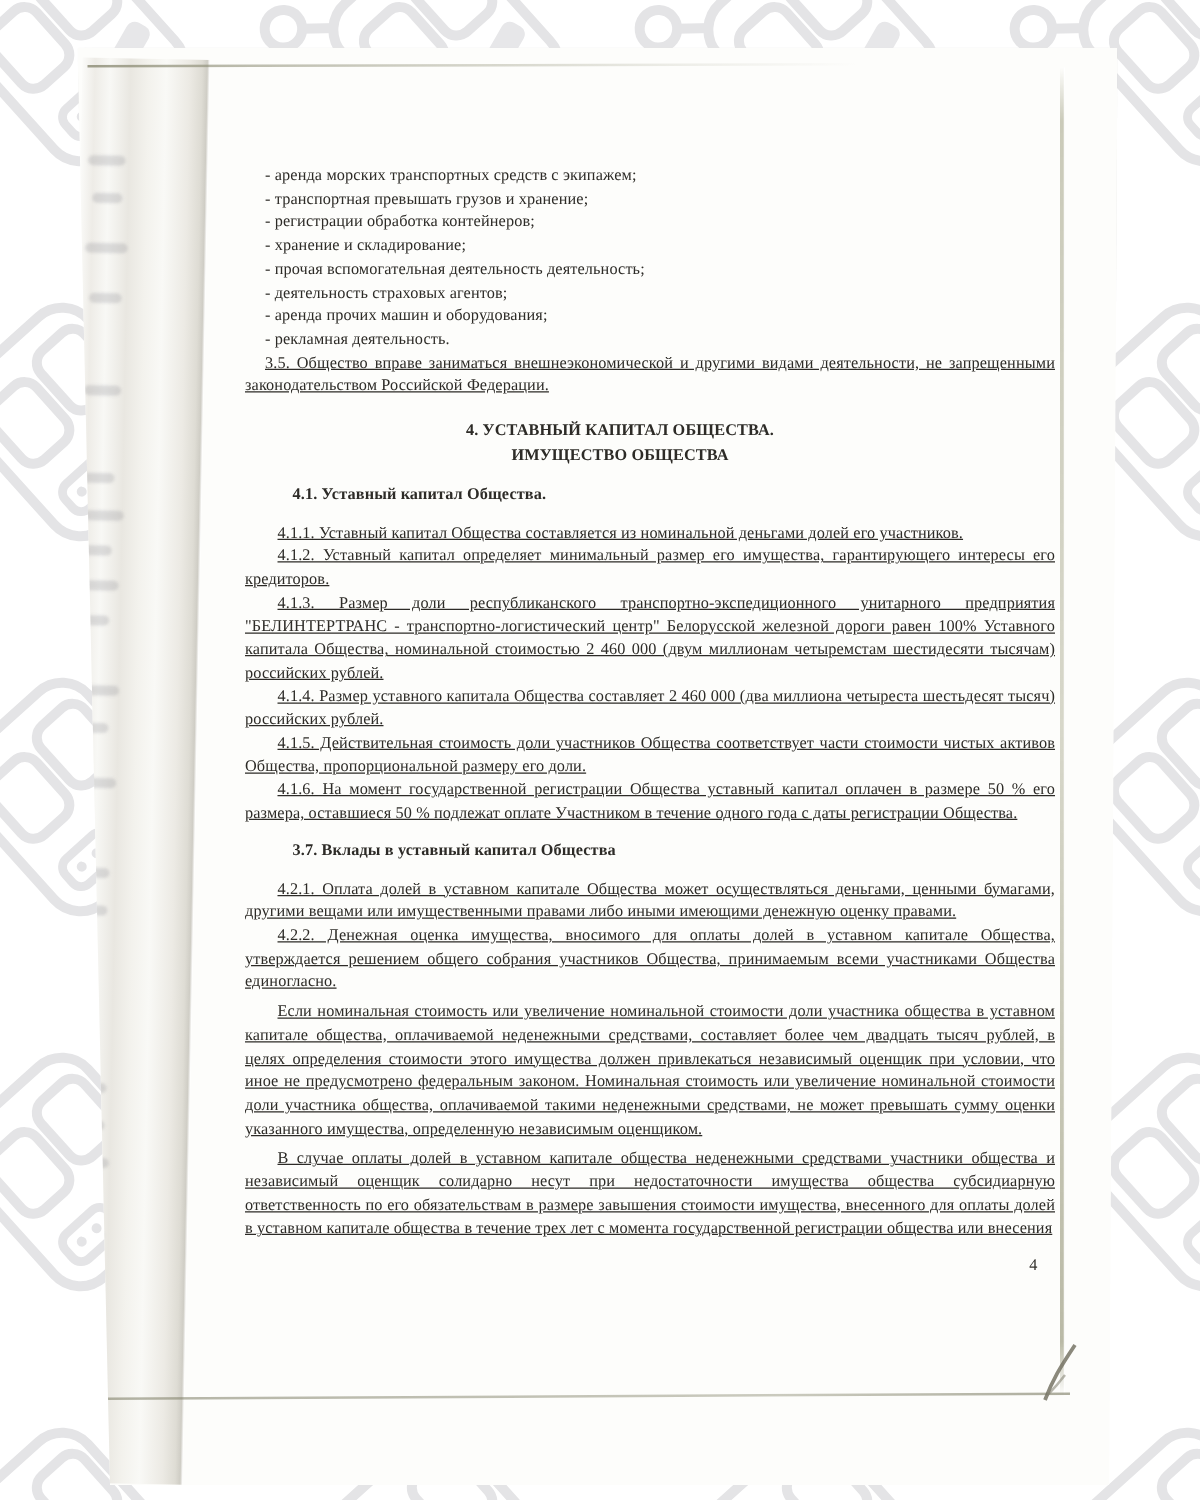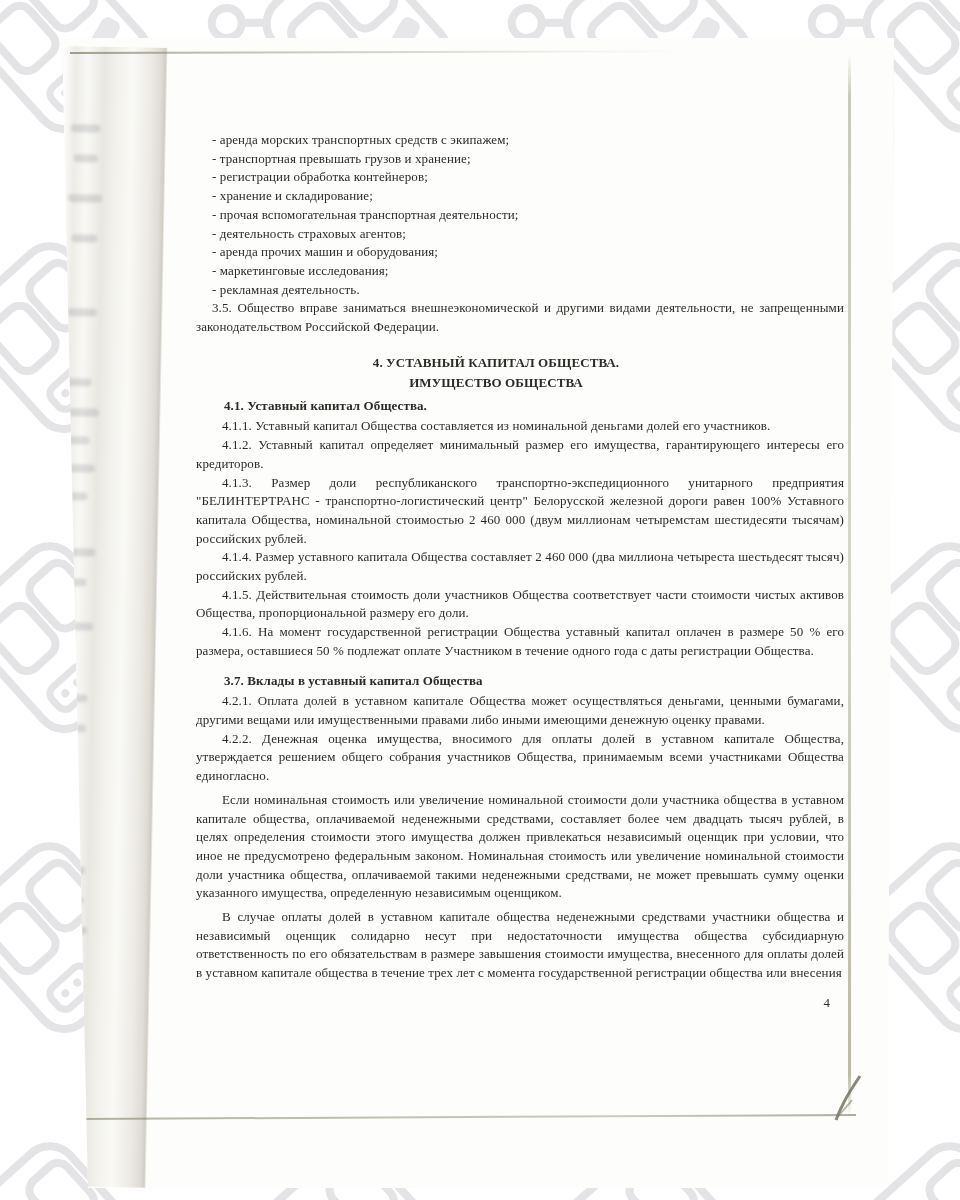--- a/index.html
+++ b/index.html
@@ -46,23 +46,23 @@
   }
   #crease{position:absolute;left:766px;top:1032px;}
   
   #content{
     position:absolute;left:134px;top:93px;width:648px;
     font-size:13px;line-height:18.7px;letter-spacing:.1px;
     color:#2d2b27;
     text-rendering:optimizeLegibility;
   }
   .line{padding-left:16px;white-space:nowrap;}
-  .para{margin:0;text-align:justify;text-indent:26px;hyphens:none;}
+  .para{margin:0;text-align:justify;text-indent:26px;hyphens:none;text-decoration:underline;}
   .indent-sm{text-indent:16px;}
-  .subhead{margin:2px;font-weight:bold;text-indent:26px;}
+  .subhead{margin:12px;font-weight:bold;text-indent:26px;}
   #sec4-title{width:600px;margin:16px 0 4px 0;text-align:center;font-weight:bold;line-height:20px;}
   #h42{margin-top:11px;}
   .gap-sm{margin-top:5px;}
   #pagenum{margin-top:11px;text-align:right;padding-right:14px;color:#34322d;}
 </style>
 </head>
 <body>
 
 <svg id="wm-bg" xmlns="http://www.w3.org/2000/svg" viewBox="0 0 960 1200">
   <defs>
@@ -136,24 +136,23 @@
   <svg id="crease" width="40" height="52" xmlns="http://www.w3.org/2000/svg">
     <path d="M8,50 C14,34 20,24 32,6" stroke="#6e6b5d" stroke-width="3" fill="none" opacity=".8"></path>
     <path d="M10,46 C16,40 18,38 24,30" stroke="#8b887a" stroke-width="2" fill="none" opacity=".6"></path>
   </svg>
 
   <div id="content">
     <div class="line">- аренда морских транспортных средств с экипажем;</div>
     <div class="line">- транспортная превышать грузов и хранение;</div>
     <div class="line">- регистрации обработка контейнеров;</div>
     <div class="line">- хранение и складирование;</div>
-    <div class="line">- прочая вспомогательная транспортная деятельности;</div>
+    <div class="line">- прочая вспомогательная деятельность деятельность;</div>
     <div class="line">- деятельность страховых агентов;</div>
     <div class="line">- аренда прочих машин и оборудования;</div>
-    <div class="line">- маркетинговые исследования;</div>
     <div class="line">- рекламная деятельность.</div>
 
     <p class="para indent-sm">3.5. Общество вправе заниматься внешнеэкономической и другими видами деятельности, не запрещенными законодательством Российской Федерации.</p>
 
     <div id="sec4-title">
       <div>4. УСТАВНЫЙ КАПИТАЛ ОБЩЕСТВА.</div>
       <div>ИМУЩЕСТВО ОБЩЕСТВА</div>
     </div>
 
     <p class="subhead">4.1. Уставный капитал Общества.</p>

